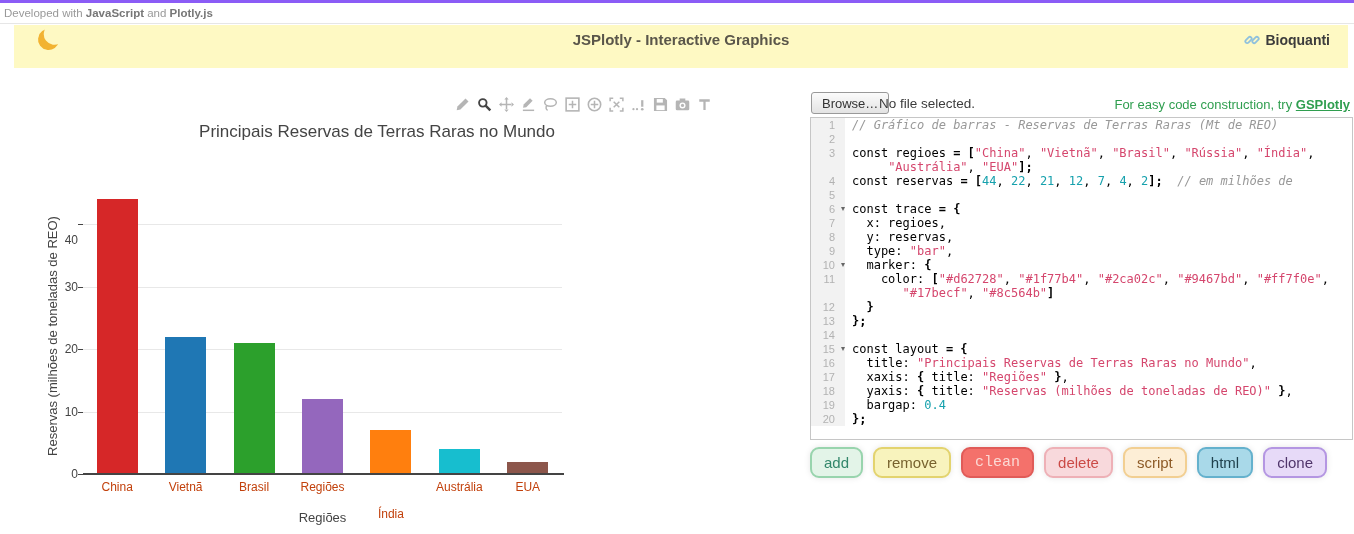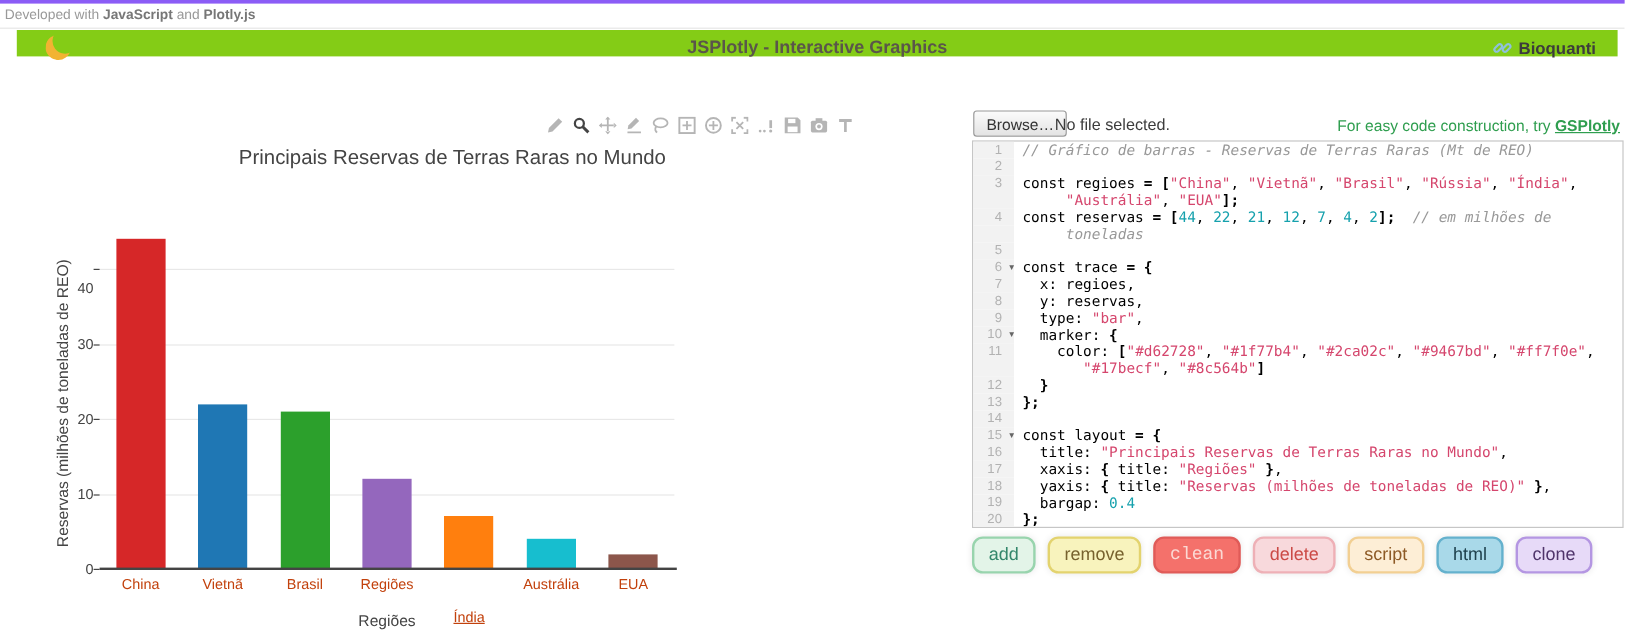--- a/index.html
+++ b/index.html
@@ -8,22 +8,22 @@
     position:relative; width:1354px; height:534px; overflow:hidden;
     font-family:"Liberation Sans", sans-serif; background:#fff;
     border-top:3px solid #8b5cf6;
   }
   
   .dev-strip { position:absolute; left:0; top:1px; width:1354px; height:20px;
     font-size:11.5px; color:#999; line-height:19px; padding-left:4px;
     border-bottom:1px solid #e6e6e6; background:#fff; }
   .dev-strip b { color:#777; }
   
-  .header { position:absolute; left:14px; top:22px; width:1334px; height:22px;
-    background:#84cc16; }
+  .header { position:absolute; left:14px; top:22px; width:1334px; height:43px;
+    background:#fef9c3; }
   .moon { position:absolute; left:24px; top:4px; width:21px; height:21px;
     border-radius:50%; box-shadow:inset 5px -6px 0 0 #f2b332; transform:rotate(8deg); }
   .header-title { position:absolute; left:0; top:0; width:100%; height:30px;
     text-align:center; line-height:30px; font-size:15px; font-weight:bold; color:#5a564a; }
   .brand { position:absolute; right:18px; top:0; height:30px; display:flex;
     align-items:center; gap:5px; text-decoration:none; cursor:pointer; }
   .brand-label { font-size:14px; font-weight:bold; color:#3c3c3c; }
   
   .chart-title { position:absolute; left:97px; top:119px; width:560px; text-align:center;
     font-size:17px; color:#444; }
@@ -186,21 +186,21 @@
       <div class="y-tick-mark" style="left: 78px; top: 221px;"></div>
       <div class="bar" style="left: 96.7143px; top: 196px; width: 41px; height: 275px; background: rgb(214, 39, 40);"></div>
       <div class="x-tick-label" style="left: 83px; top: 477px; width: 68.4286px;">China</div>
       <div class="bar" style="left: 165.143px; top: 333.5px; width: 41px; height: 137.5px; background: rgb(31, 119, 180);"></div>
       <div class="x-tick-label" style="left: 151.429px; top: 477px; width: 68.4286px;">Vietnã</div>
       <div class="bar" style="left: 233.571px; top: 339.75px; width: 41px; height: 131.25px; background: rgb(44, 160, 44);"></div>
       <div class="x-tick-label" style="left: 219.857px; top: 477px; width: 68.4286px;">Brasil</div>
       <div class="bar" style="left: 302px; top: 396px; width: 41px; height: 75px; background: rgb(148, 103, 189);"></div>
       <div class="x-tick-label" style="left: 288.286px; top: 477px; width: 68.4286px;">Regiões</div>
       <div class="bar" style="left: 370.429px; top: 427.25px; width: 41px; height: 43.75px; background: rgb(255, 127, 14);"></div>
-      <div class="x-tick-label" style="left: 356.714px; top: 504px; width: 68.4286px; text-decoration: underline;">Índia</div>
+      <div class="x-tick-label" style="left: 356.714px; top: 504px; width: 68.4286px;">Índia</div>
       <div class="bar" style="left: 438.857px; top: 446px; width: 41px; height: 25px; background: rgb(23, 190, 207);"></div>
       <div class="x-tick-label" style="left: 425.143px; top: 477px; width: 68.4286px;">Austrália</div>
       <div class="bar" style="left: 507.286px; top: 458.5px; width: 41px; height: 12.5px; background: rgb(140, 86, 75);"></div>
       <div class="x-tick-label" style="left: 493.571px; top: 477px; width: 68.4286px;">EUA</div>
       <div class="x-axis-line" style="left: 83px; top: 470px; width: 481px;"></div>
       <div class="x-axis-title" style="left: 83px; top: 507px; width: 479px;">Regiões</div>
     </div>
   <div class="y-axis-title" style="left:52px; top:333px;">Reservas (milhões de toneladas de REO)</div>
 
   <button class="browse-btn">Browse…</button>
@@ -220,24 +220,20 @@
         <div class="gut">3</div>
         <div class="code"><span class="tok-p">const regioes </span><span class="tok-b">= [</span><span class="tok-s">"China"</span><span class="tok-p">, </span><span class="tok-s">"Vietnã"</span><span class="tok-p">, </span><span class="tok-s">"Brasil"</span><span class="tok-p">, </span><span class="tok-s">"Rússia"</span><span class="tok-p">, </span><span class="tok-s">"Índia"</span><span class="tok-p">,</span></div>
       </div>
       <div class="ed-row">
         <div class="gut"></div>
         <div class="code"><span class="tok-p">     </span><span class="tok-s">"Austrália"</span><span class="tok-p">, </span><span class="tok-s">"EUA"</span><span class="tok-b">];</span></div>
       </div>
       <div class="ed-row">
         <div class="gut">4</div>
         <div class="code"><span class="tok-p">const reservas </span><span class="tok-b">= [</span><span class="tok-n">44</span><span class="tok-p">, </span><span class="tok-n">22</span><span class="tok-p">, </span><span class="tok-n">21</span><span class="tok-p">, </span><span class="tok-n">12</span><span class="tok-p">, </span><span class="tok-n">7</span><span class="tok-p">, </span><span class="tok-n">4</span><span class="tok-p">, </span><span class="tok-n">2</span><span class="tok-b">];</span><span class="tok-p">  </span><span class="tok-c">// em milhões de</span></div>
-      </div>
-      <div class="ed-row">
-        <div class="gut"></div>
-        <div class="code"><span class="tok-c">     toneladas</span></div>
       </div>
       <div class="ed-row">
         <div class="gut">5</div>
         <div class="code"></div>
       </div>
       <div class="ed-row">
         <div class="gut">6<span class="fold">▾</span></div>
         <div class="code"><span class="tok-p">const trace </span><span class="tok-b">= {</span></div>
       </div>
       <div class="ed-row">

